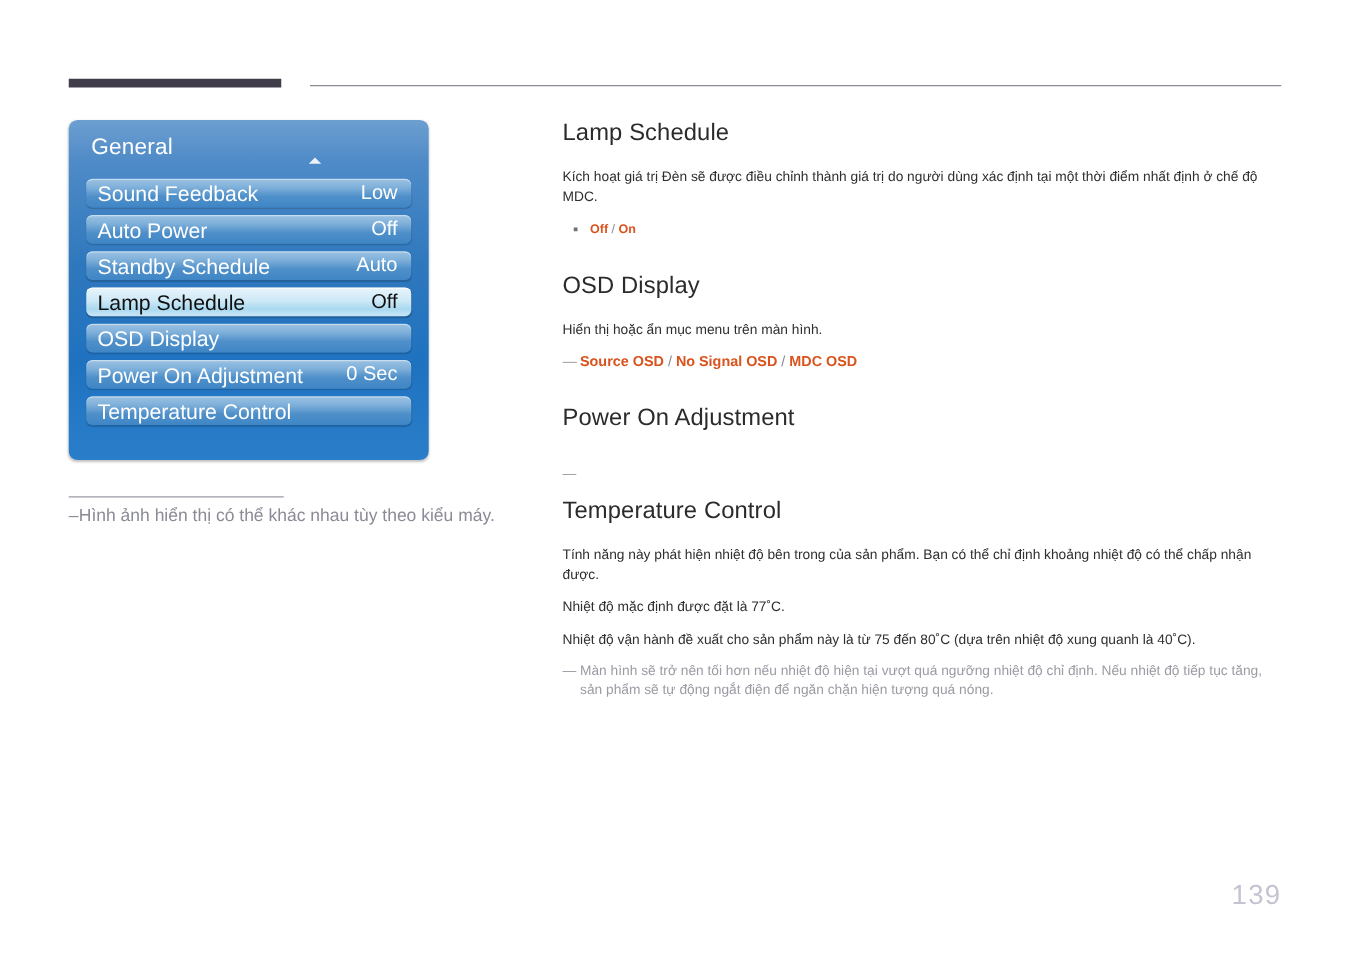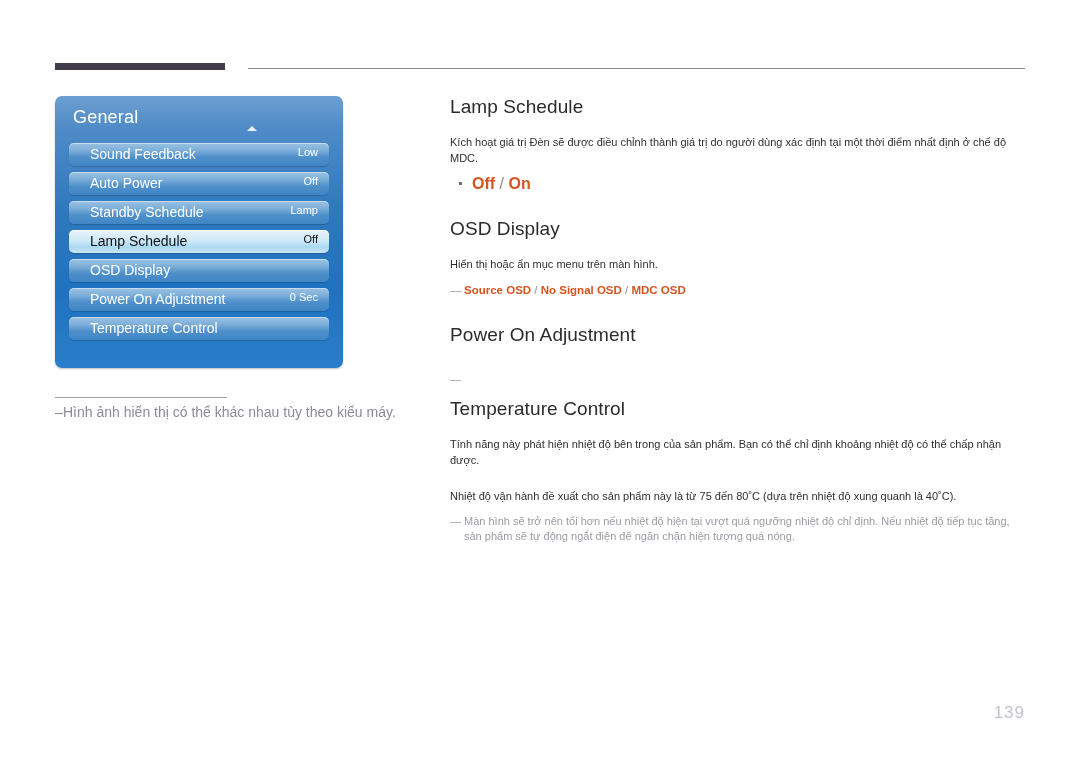--- a/index.html
+++ b/index.html
@@ -87,31 +87,31 @@
     background: linear-gradient(to bottom, #9cc2e2 0%, #7fb0da 30%, #4e8fc9 62%, #3f86c6 100%);
     box-shadow: inset 0 1px 0 rgba(255,255,255,.45), 0 1px 1px rgba(0,0,0,.18);
     overflow: hidden;
   }
   .osd-row.selected {
     background: linear-gradient(to bottom, #e8f4fb 0%, #cfe9f7 45%, #a9d9f0 75%, #cbe6f6 100%);
     box-shadow: inset 0 1px 0 rgba(255,255,255,.9), 0 1px 1px rgba(0,0,0,.22);
   }
   .osd-row-label {
     position: absolute;
-    left: 21px;
+    left: 9px;
     top: 3px;
-    font-size: 14px;
+    font-size: 17px;
     color: #ffffff;
     white-space: nowrap;
   }
   .osd-row-value {
     position: absolute;
     right: 11px;
     top: 3px;
-    font-size: 11px;
+    font-size: 16px;
     color: #ffffff;
     white-space: nowrap;
   }
   .osd-row.selected .osd-row-label,
   .osd-row.selected .osd-row-value {
     color: #101010;
   }
 
   .left-note-rule {
     position: absolute;
@@ -166,21 +166,21 @@
     padding-left: 14px;
   }
   p.note .dash {
     position: absolute;
     left: 0;
     top: 0;
   }
   .opt-bullet {
     position: relative;
     padding-left: 22px;
-    font-size: 16px;
+    font-size: 10px;
     line-height: 16px;
     color: #6f6f78;
   }
   .opt-bullet .sq {
     position: absolute;
     left: 9px;
     top: 6px;
     width: 3px;
     height: 3px;
     background: #6f6f78;
@@ -211,21 +211,21 @@
 
   .gap-sm { height: 10px; }
   .gap-md { height: 16px; }
   .gap-xl { height: 26px; }
 
   
   .page-num {
     position: absolute;
     right: 55px;
     top: 703px;
-    font-size: 17px;
+    font-size: 22px;
     color: #c3c3d2;
     letter-spacing: 1px;
   }
 </style>
 </head>
 <body>
 
 <div class="rule-dark"></div>
 <div class="rule-thin"></div>
 
@@ -241,21 +241,21 @@
         <span class="osd-row-value">Low</span>
       </div>
 
       <div class="osd-row">
         <span class="osd-row-label">Auto Power</span>
         <span class="osd-row-value">Off</span>
       </div>
 
       <div class="osd-row">
         <span class="osd-row-label">Standby Schedule</span>
-        <span class="osd-row-value">Lamp</span>
+        <span class="osd-row-value">Auto</span>
       </div>
 
       <div class="osd-row selected">
         <span class="osd-row-label">Lamp Schedule</span>
         <span class="osd-row-value">Off</span>
       </div>
 
       <div class="osd-row">
         <span class="osd-row-label">OSD Display</span>
         <span class="osd-row-value"></span>
@@ -310,20 +310,21 @@
   <p class="note">
     <span class="dash">—</span>
   </p>
 
   <div class="gap-xl"></div>
 
   <h2 class="sec">Temperature Control</h2>
   <div class="gap-md"></div>
   <p class="body">Tính năng này phát hiện nhiệt độ bên trong của sản phẩm. Bạn có thể chỉ định khoảng nhiệt độ có thể chấp nhận được.</p>
   <div class="gap-sm"></div>
+  <p class="body">Nhiệt độ mặc định được đặt là 77˚C.</p>
   <div class="gap-sm"></div>
   <p class="body">Nhiệt độ vận hành đề xuất cho sản phẩm này là từ 75 đến 80˚C (dựa trên nhiệt độ xung quanh là 40˚C).</p>
   <div class="gap-sm"></div>
   <p class="note">
     <span class="dash">—</span><span>Màn hình sẽ trở nên tối hơn nếu nhiệt độ hiện tại vượt quá ngưỡng nhiệt độ chỉ định. Nếu nhiệt độ tiếp tục tăng, sản phẩm sẽ tự động ngắt điện để ngăn chặn hiện tượng quá nóng.</span>
   </p>
 
 </div>
 
 <div class="page-num">139</div>

